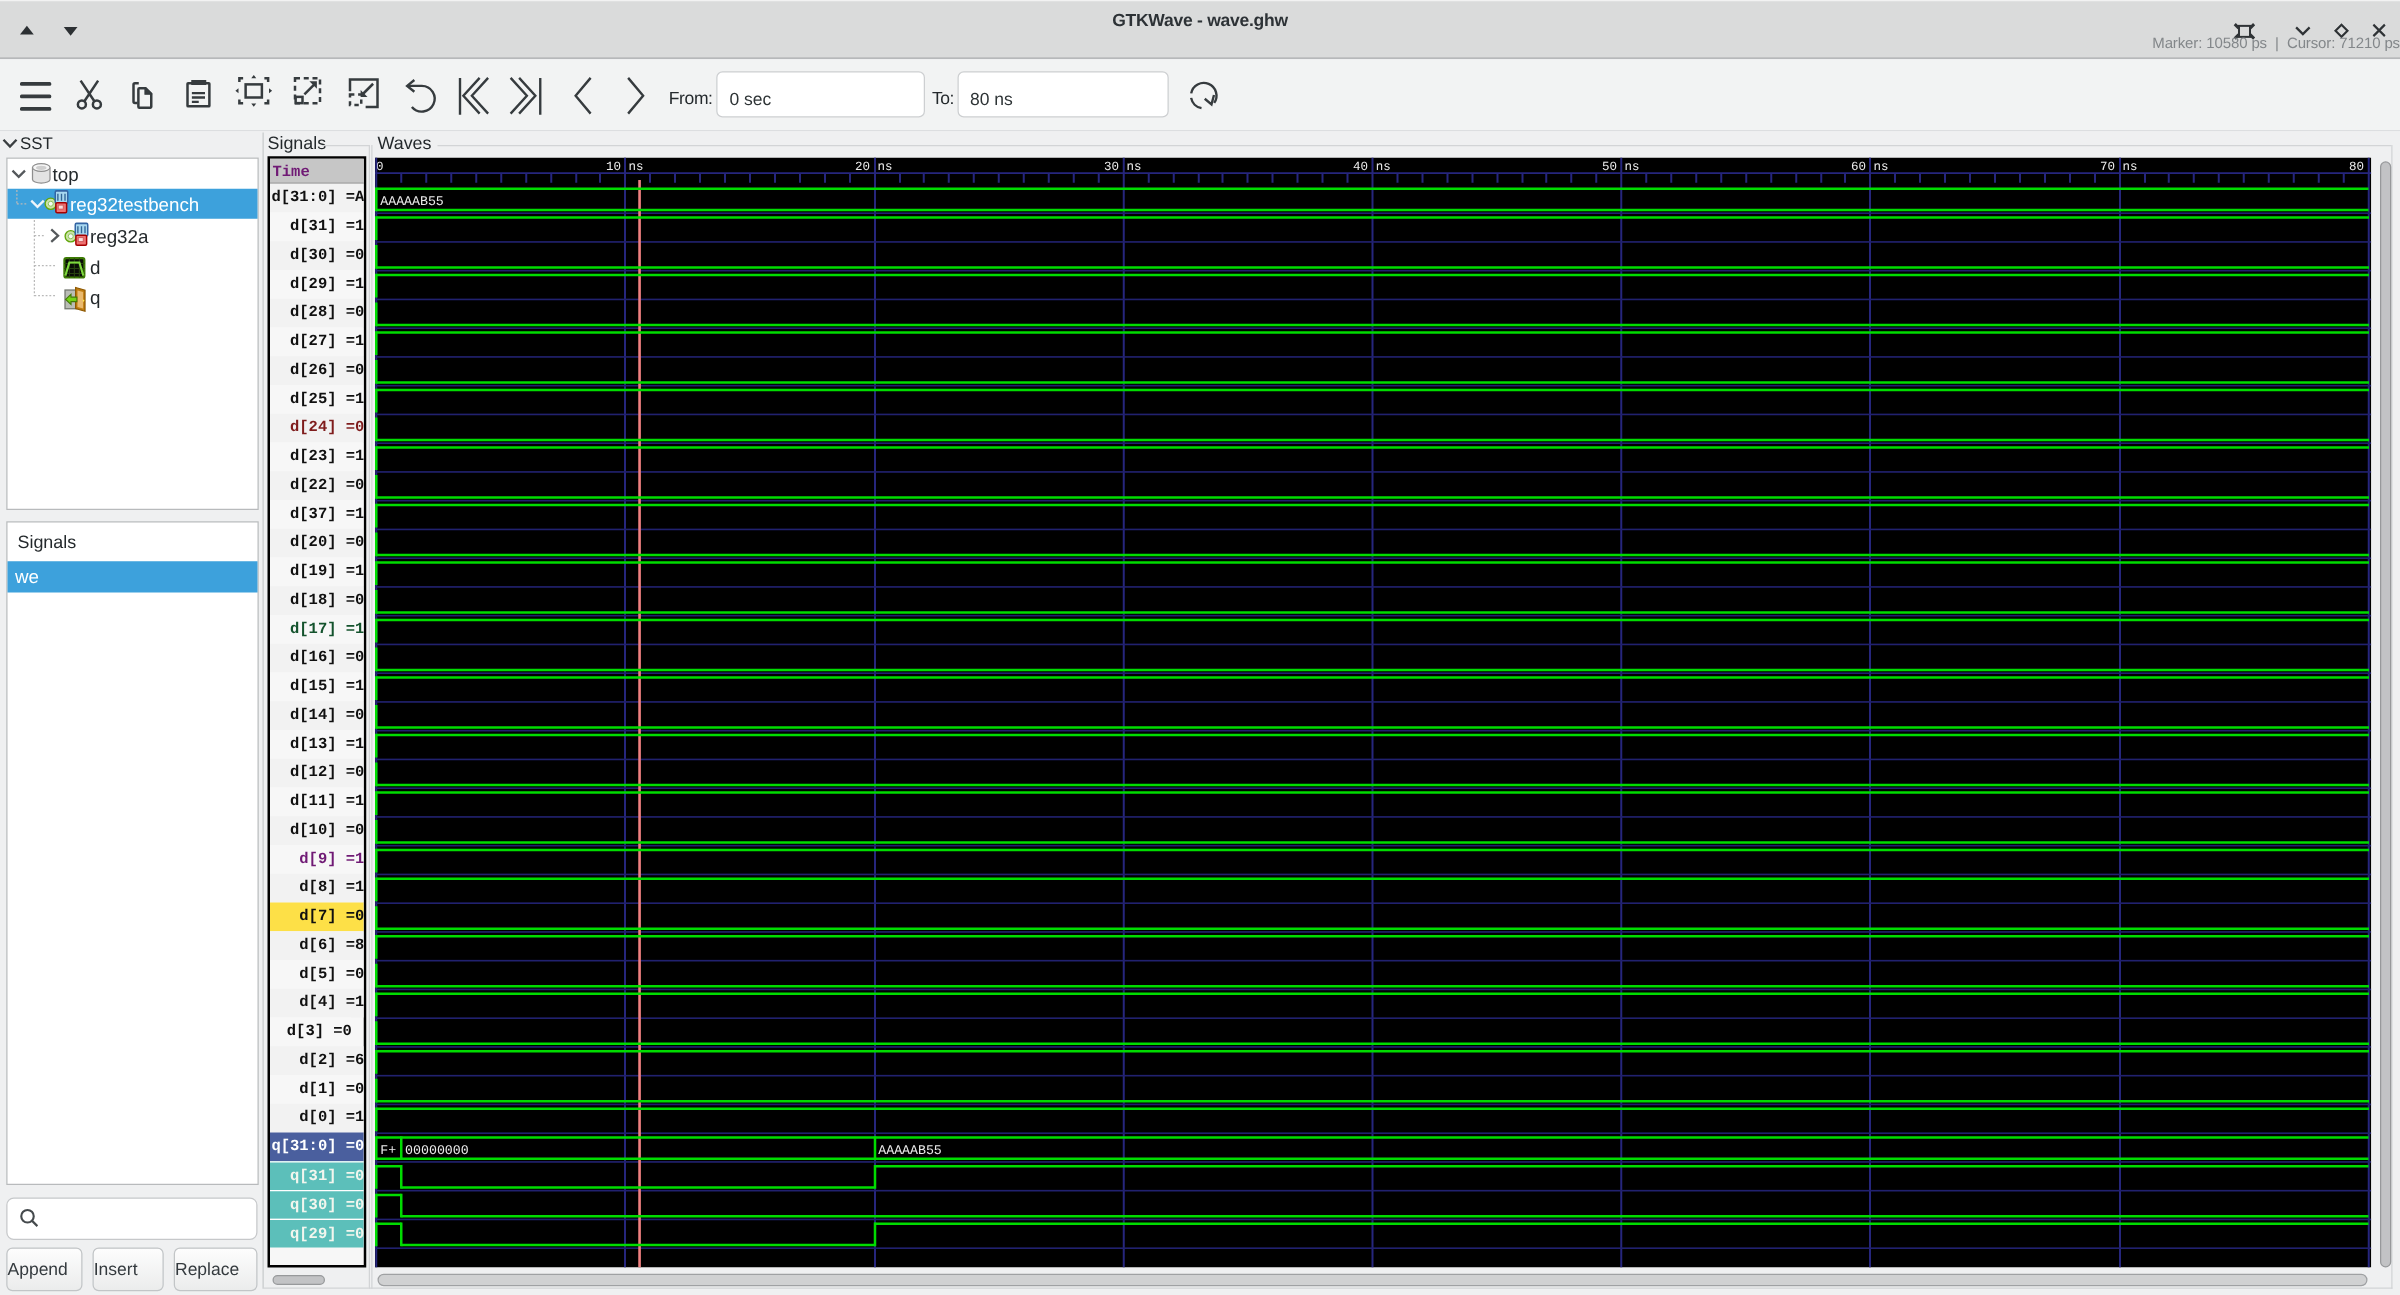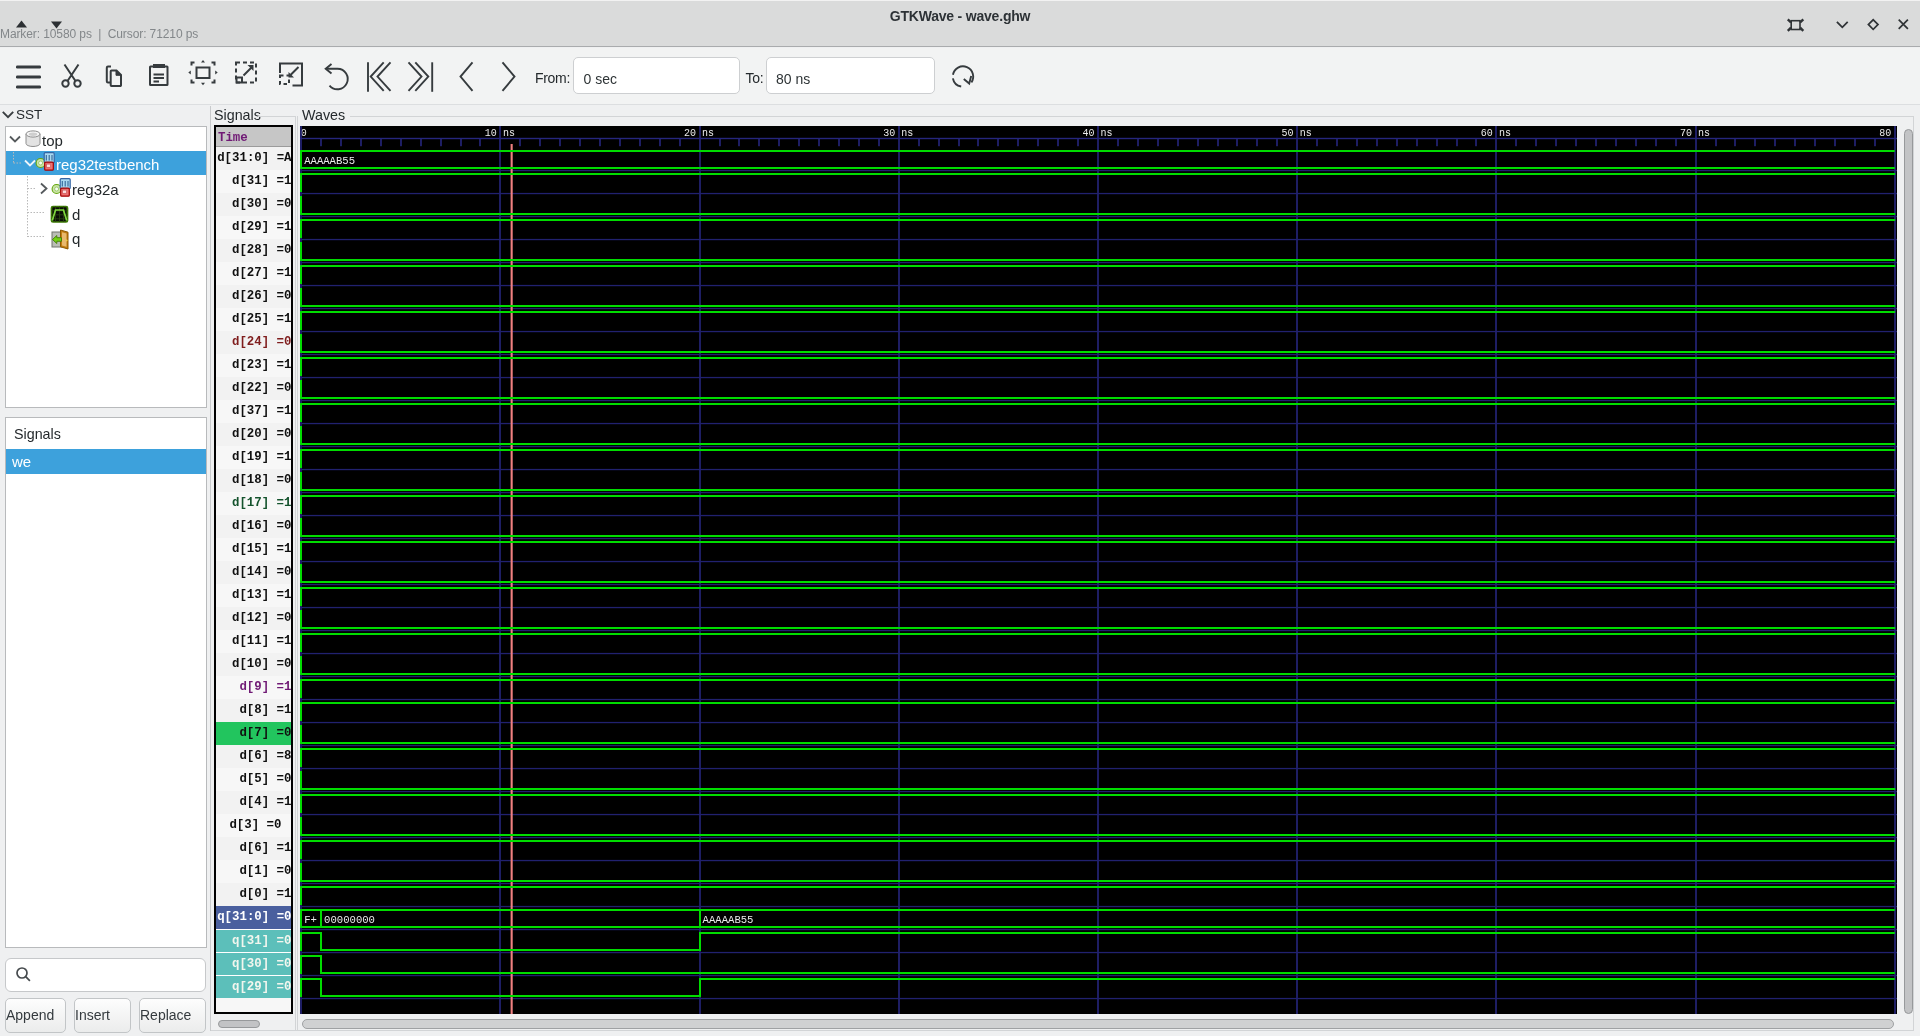--- a/index.html
+++ b/index.html
@@ -19,21 +19,21 @@
 <svg width="300" height="47" viewBox="1620 0 300 47" style="position:absolute;right:0;top:0">
 <g stroke="#2f3336" stroke-width="1.6" fill="none">
       <rect x="1791.2" y="20.7" width="8.8" height="8.8"></rect>
       <path d="M1787.8 19.3 l3.2 3.2 M1803.3 19.3 l-3.2 3.2 M1787.8 30.9 l3.2 -3.2 M1803.3 30.9 l-3.2 -3.2" stroke-width="2.4"></path>
       <path d="M1836.9 21.9 l5.4 5.4 l5.4 -5.4" stroke-width="1.8"></path>
       <rect x="1869.8" y="21.2" width="6.8" height="6.8" transform="rotate(45 1873.2 24.6)" stroke-width="1.7"></rect>
       <path d="M1898.7 19.7 l9.2 9.2 M1907.9 19.7 l-9.2 9.2" stroke-width="1.7"></path>
     </g>
 </svg>
 <div class="abs" style="left:0;top:8px;width:1920px;text-align:center;font-size:14px;letter-spacing:-0.2px;font-weight:bold;color:#2d3236">GTKWave - wave.ghw</div>
-<div class="abs" style="left:0;top:27px;width:1920px;text-align:left;font-size:12px;letter-spacing:-0.1px;color:#83878a">Marker: 10580 ps&nbsp; |&nbsp; Cursor: 71210 ps</div>
+<div class="abs" style="left:0;top:27px;width:1920px;text-align:right;font-size:12px;letter-spacing:-0.1px;color:#83878a">Marker: 10580 ps&nbsp; |&nbsp; Cursor: 71210 ps</div>
 
 <div class="abs" style="left:0;top:48px;width:1920px;height:57px;background:#f2f3f3;border-bottom:1px solid #dcdee0"></div>
 <svg width="1010" height="58" viewBox="0 0 1010 58" style="position:absolute;left:0;top:47px">
 <rect x="16" y="18.5" width="25" height="3" rx="1.2" fill="#363b3e"></rect>
 <rect x="16" y="28.5" width="25" height="3" rx="1.2" fill="#363b3e"></rect>
 <rect x="16" y="38.5" width="25" height="3" rx="1.2" fill="#363b3e"></rect>
 <g stroke="#363b3e" stroke-width="2" fill="none">
       <circle cx="65.5" cy="36.5" r="3.2"></circle>
       <circle cx="77.5" cy="36.5" r="3.2"></circle>
       <path d="M67.5 34 L78.5 17.5 M75.5 34 L64.5 17.5"></path>
@@ -244,37 +244,37 @@
       </div>
 <div style="position:absolute;left:0;top:526px;width:75px;height:23px;background:#f2f2f2;box-sizing:border-box">
         <span style="position:absolute;right:-0.5px;top:4px;font:bold 12.4px 'Liberation Mono',monospace;color:#101010;white-space:pre">d[10] =0</span>
       </div>
 <div style="position:absolute;left:0;top:549px;width:75px;height:23px;background:#f7f7f7;box-sizing:border-box">
         <span style="position:absolute;right:-0.5px;top:4px;font:bold 12.4px 'Liberation Mono',monospace;color:#701a75;white-space:pre">d[9] =1</span>
       </div>
 <div style="position:absolute;left:0;top:572px;width:75px;height:23px;background:#f2f2f2;box-sizing:border-box">
         <span style="position:absolute;right:-0.5px;top:4px;font:bold 12.4px 'Liberation Mono',monospace;color:#101010;white-space:pre">d[8] =1</span>
       </div>
-<div style="position:absolute;left:0;top:595px;width:75px;height:23px;background:#22c55e;box-sizing:border-box">
+<div style="position:absolute;left:0;top:595px;width:75px;height:23px;background:#fde047;box-sizing:border-box">
         <span style="position:absolute;right:-0.5px;top:4px;font:bold 12.4px 'Liberation Mono',monospace;color:#101010;white-space:pre">d[7] =0</span>
       </div>
 <div style="position:absolute;left:0;top:618px;width:75px;height:23px;background:#f2f2f2;box-sizing:border-box">
         <span style="position:absolute;right:-0.5px;top:4px;font:bold 12.4px 'Liberation Mono',monospace;color:#101010;white-space:pre">d[6] =8</span>
       </div>
 <div style="position:absolute;left:0;top:641px;width:75px;height:23px;background:#f7f7f7;box-sizing:border-box">
         <span style="position:absolute;right:-0.5px;top:4px;font:bold 12.4px 'Liberation Mono',monospace;color:#101010;white-space:pre">d[5] =0</span>
       </div>
 <div style="position:absolute;left:0;top:664px;width:75px;height:23px;background:#f2f2f2;box-sizing:border-box">
         <span style="position:absolute;right:-0.5px;top:4px;font:bold 12.4px 'Liberation Mono',monospace;color:#101010;white-space:pre">d[4] =1</span>
       </div>
 <div style="position:absolute;left:0;top:687px;width:65px;height:23px;background:#f7f7f7;box-sizing:border-box">
         <span style="position:absolute;right:-0.5px;top:4px;font:bold 12.4px 'Liberation Mono',monospace;color:#101010;white-space:pre">d[3] =0</span>
       </div>
 <div style="position:absolute;left:0;top:710px;width:75px;height:23px;background:#f2f2f2;box-sizing:border-box">
-        <span style="position:absolute;right:-0.5px;top:4px;font:bold 12.4px 'Liberation Mono',monospace;color:#101010;white-space:pre">d[6] =1</span>
+        <span style="position:absolute;right:-0.5px;top:4px;font:bold 12.4px 'Liberation Mono',monospace;color:#101010;white-space:pre">d[2] =6</span>
       </div>
 <div style="position:absolute;left:0;top:733px;width:75px;height:23px;background:#f7f7f7;box-sizing:border-box">
         <span style="position:absolute;right:-0.5px;top:4px;font:bold 12.4px 'Liberation Mono',monospace;color:#101010;white-space:pre">d[1] =0</span>
       </div>
 <div style="position:absolute;left:0;top:756px;width:75px;height:23px;background:#f2f2f2;box-sizing:border-box">
         <span style="position:absolute;right:-0.5px;top:4px;font:bold 12.4px 'Liberation Mono',monospace;color:#101010;white-space:pre">d[0] =1</span>
       </div>
 <div style="position:absolute;left:0;top:779px;width:75px;height:23px;background:#4a5f9e;box-sizing:border-box">
         <span style="position:absolute;right:-0.5px;top:4px;font:bold 12.4px 'Liberation Mono',monospace;color:#ffffff;white-space:pre">q[31:0] =0</span>
       </div>

